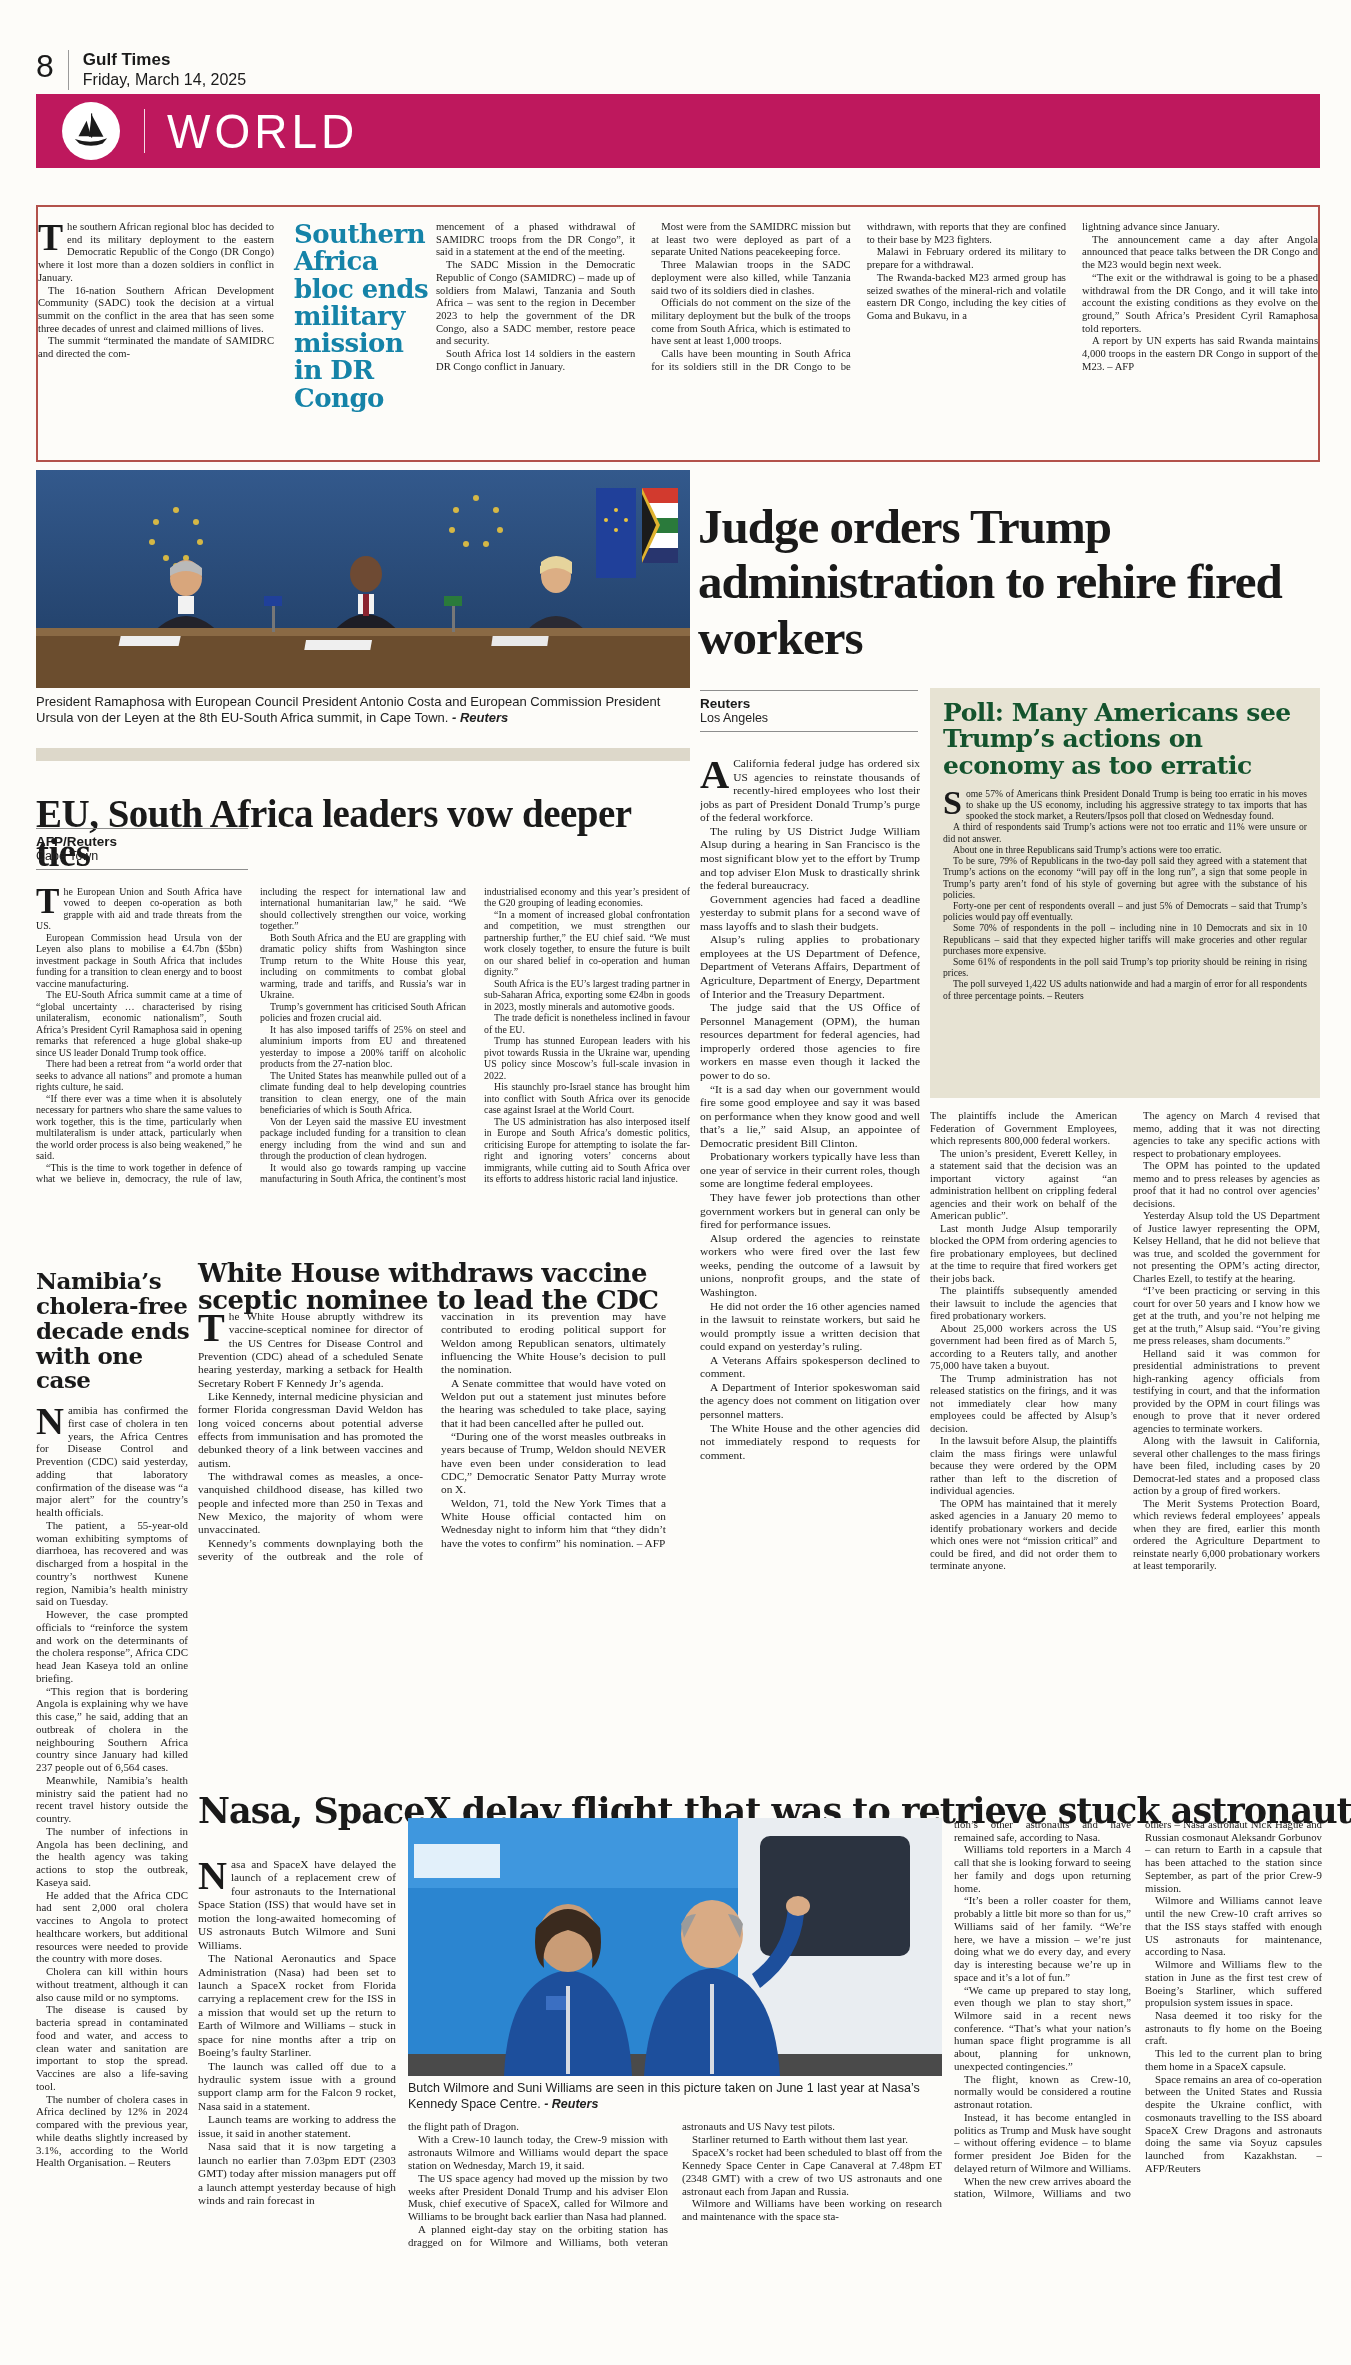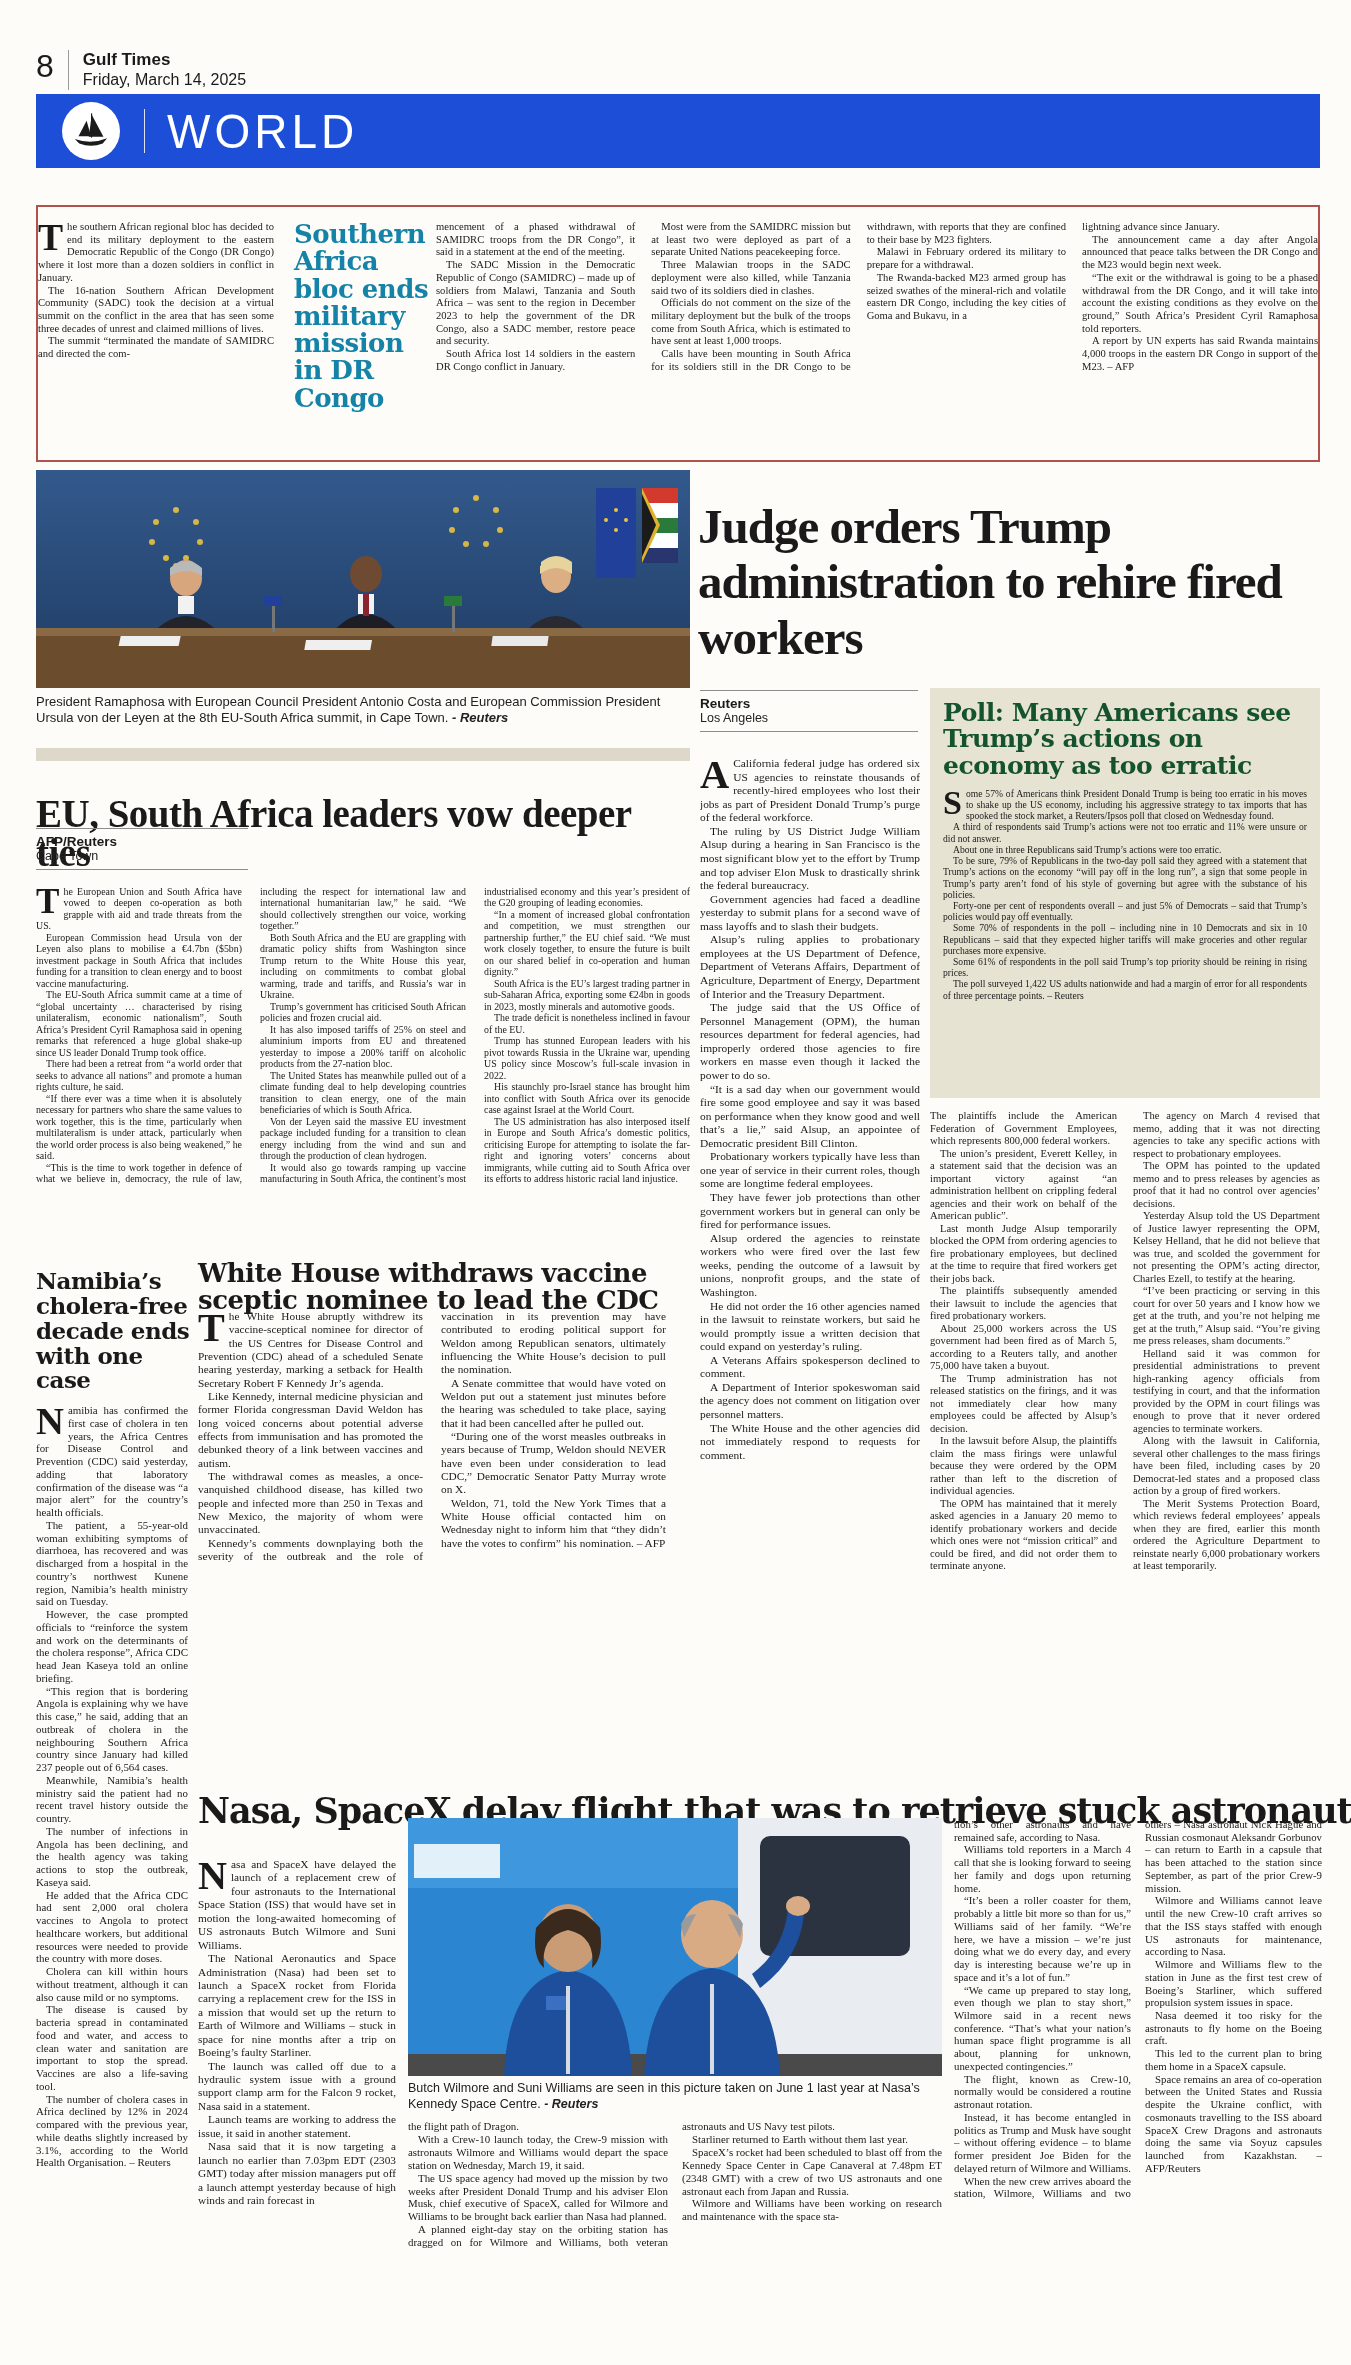--- a/index.html
+++ b/index.html
@@ -5,21 +5,21 @@
   html,body{margin:0;padding:0;background:#e9e7e2;}
   #page{position:relative;width:1351px;height:2365px;background:#fdfcf9;margin:0 auto;overflow:hidden;
         font-family:"Liberation Serif",serif;color:#1a1a1a;}
   
   #folio{position:absolute;left:36px;top:50px;display:flex;align-items:flex-start;gap:14px;}
   #folio .num{font-family:"Liberation Sans",sans-serif;font-size:32px;line-height:1;}
   #folio .rule{width:1px;height:40px;background:#9a9a9a;}
   #folio .paper{font-family:"Liberation Sans",sans-serif;font-size:16px;line-height:1.2;}
   #folio .paper b{font-size:17px;}
   
-  #banner{position:absolute;left:36px;top:94px;width:1284px;height:74px;background:#1d4ed8;display:flex;align-items:center;}
+  #banner{position:absolute;left:36px;top:94px;width:1284px;height:74px;background:#be185d;display:flex;align-items:center;}
   #banner .logo{width:58px;height:58px;background:#fff;border-radius:50%;margin-left:26px;display:flex;align-items:center;justify-content:center;}
   #banner .vr{width:1px;height:44px;background:rgba(255,255,255,.85);margin:0 22px 0 24px;}
   #banner .world{font-family:"Liberation Sans",sans-serif;font-weight:400;font-size:46px;color:#fff;letter-spacing:4px;transform:scaleY(1.05);}
   
   .bodytext p{margin:0;text-indent:10px;text-align:justify;}
   .bodytext p:first-child{text-indent:0;}
   .dc p:first-child::first-letter{float:left;font-size:3.55em;line-height:.78;padding:2px 4px 0 0;font-weight:bold;}
   
   #congo-box{position:absolute;left:36px;top:205px;width:1284px;height:257px;border:2px solid #b3524c;box-sizing:border-box;
              display:flex;padding:14px 0;gap:16px;overflow:hidden;}

